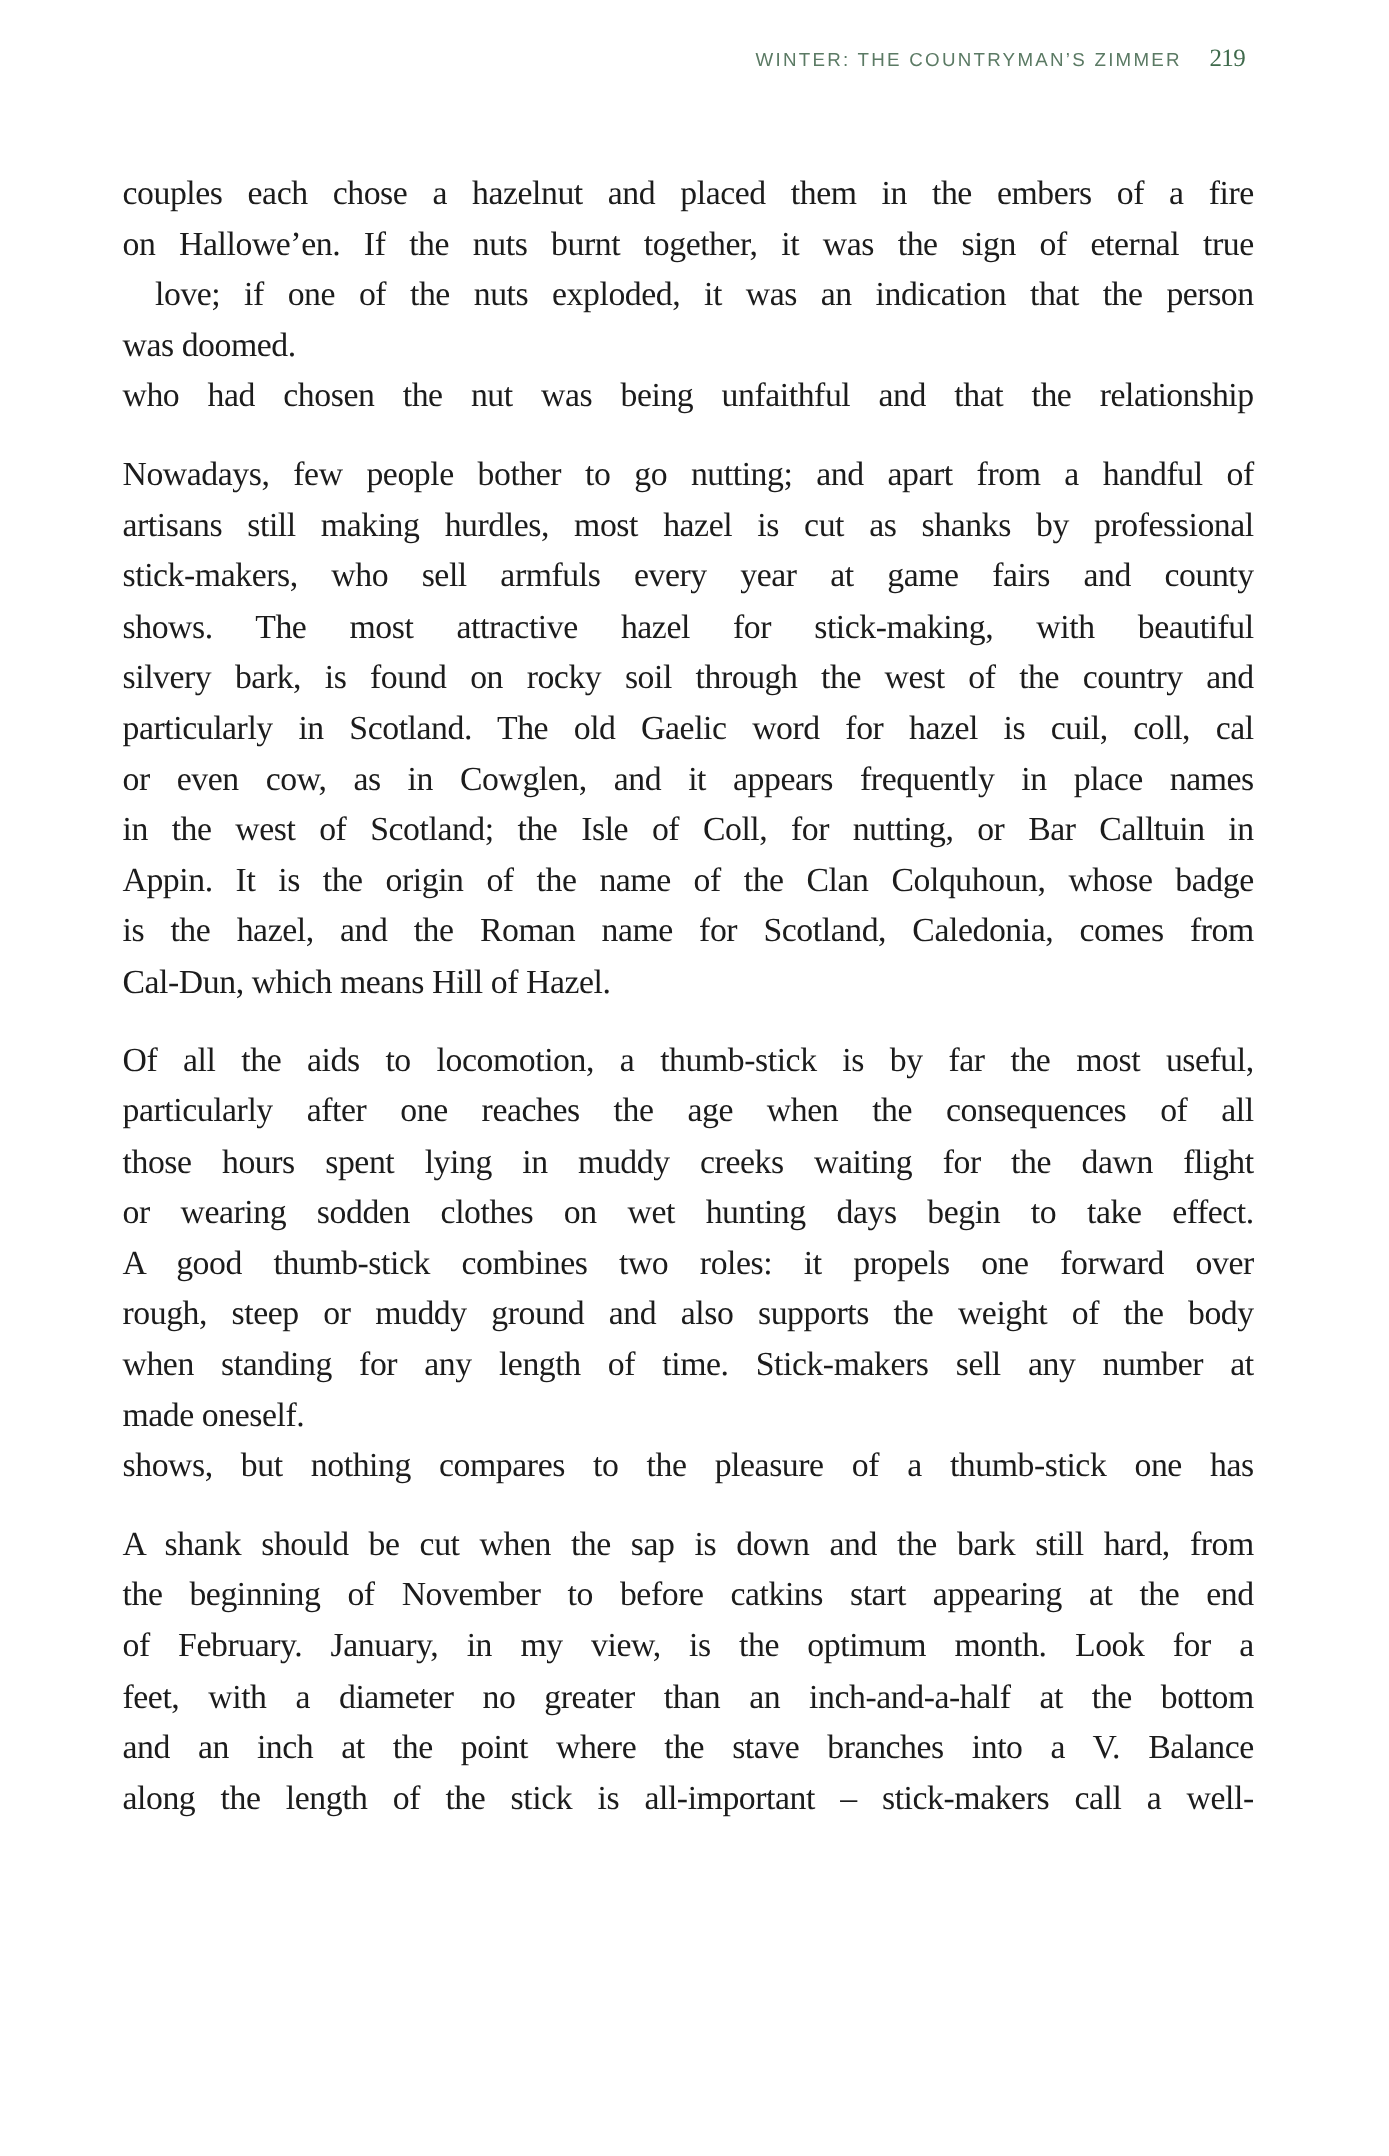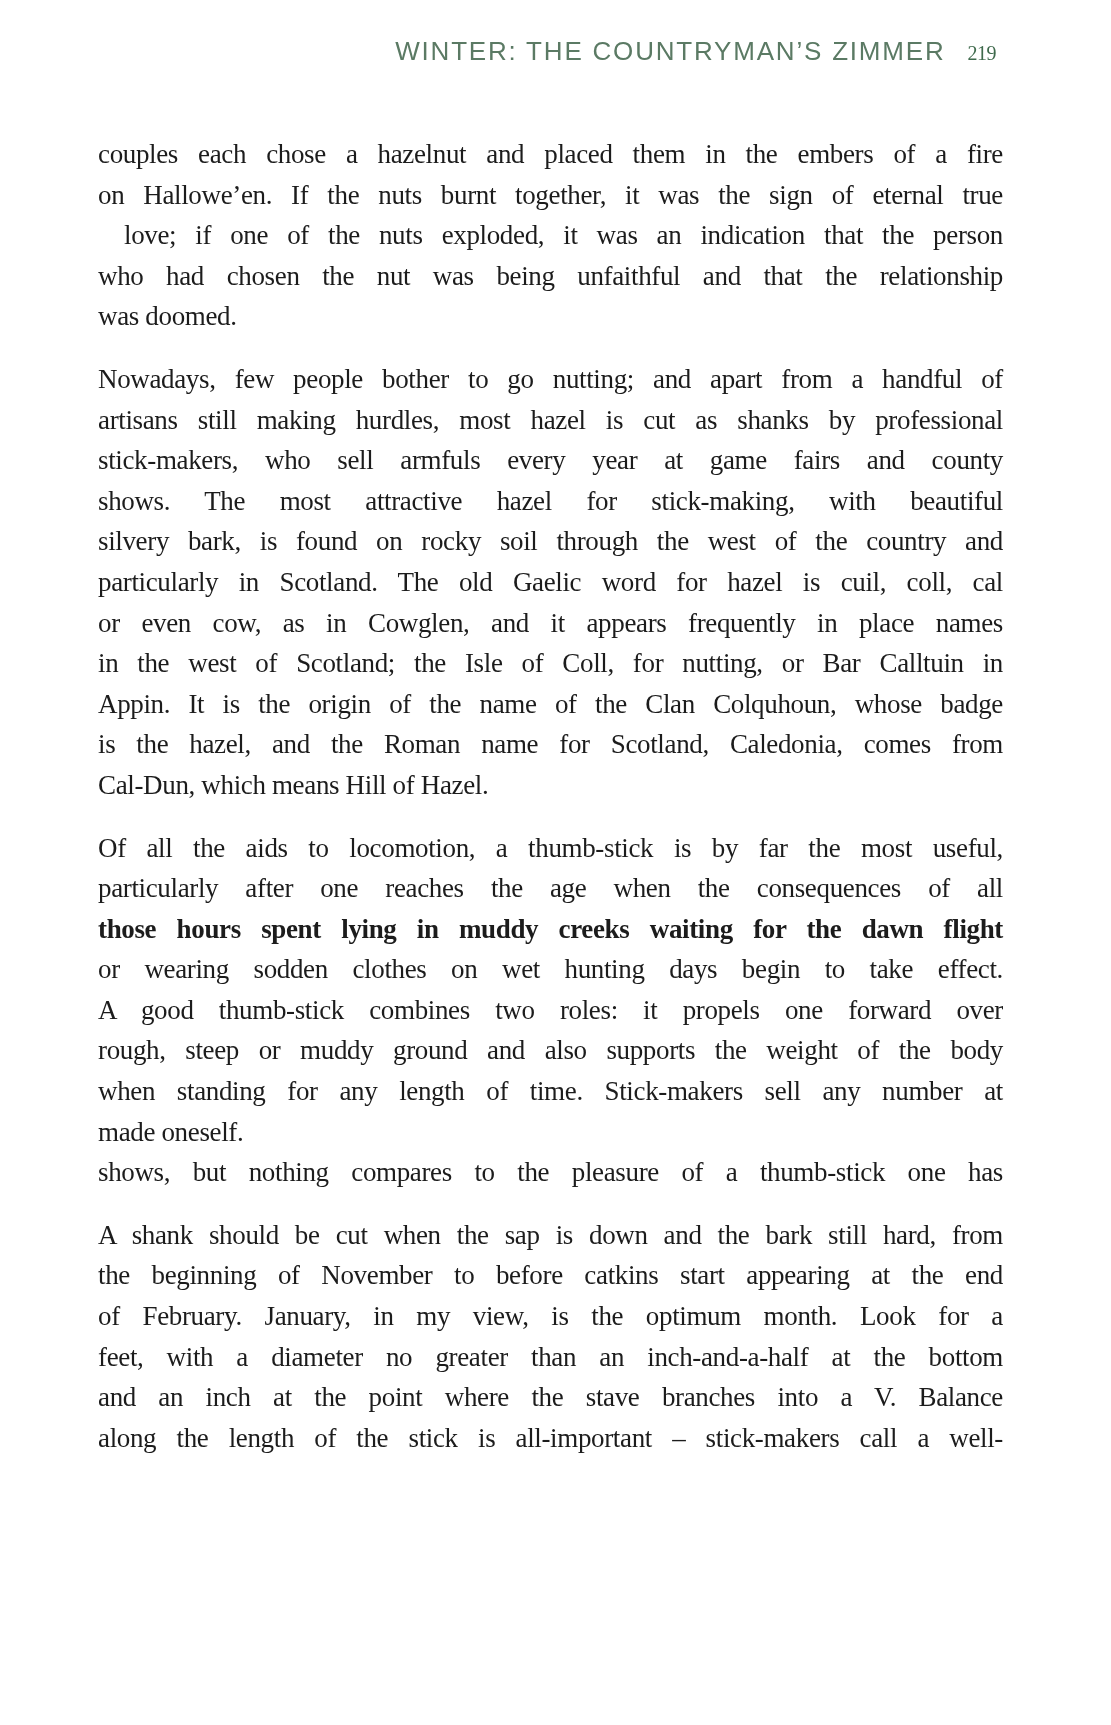--- a/index.html
+++ b/index.html
@@ -16,21 +16,21 @@
     .running-head {
       position: absolute;
       top: 36px;
       right: 115px;
       display: flex;
       align-items: baseline;
       gap: 22px;
     }
     .running-title {
       font-family: "Liberation Sans", sans-serif;
-      font-size: 26px;
+      font-size: 15px;
       letter-spacing: 1.8px;
       color: #5b7a64;
       font-weight: normal;
     }
     .page-number {
       font-family: "Liberation Serif", serif;
       font-size: 20px;
       color: #3f6a4c;
       letter-spacing: -0.5px;
     }
@@ -60,40 +60,40 @@
 <div class="running-head">
   <span class="running-title">WINTER: THE COUNTRYMAN’S ZIMMER</span>
   <span class="page-number">219</span>
 </div>
 
 <div class="body-text">
   <p class="last-line-left">
       <span style="display: block; text-align-last: justify;">couples each chose a hazelnut and placed them in the embers of a fire</span>
       <span style="display: block; text-align-last: justify;">on Hallowe’en. If the nuts burnt together, it was the sign of eternal true</span>
       <span style="display: block; text-align-last: justify; margin-left: 26px;">love; if one of the nuts exploded, it was an indication that the person</span>
+      <span style="display: block; text-align-last: left;">was doomed.</span>
       <span style="display: block; text-align-last: justify;">who had chosen the nut was being unfaithful and that the relationship</span>
-      <span style="display: block; text-align-last: left;">was doomed.</span>
     </p>
   <p class="last-line-left">
       <span style="display: block; text-align-last: justify;">Nowadays, few people bother to go nutting; and apart from a handful of</span>
       <span style="display: block; text-align-last: justify;">artisans still making hurdles, most hazel is cut as shanks by professional</span>
       <span style="display: block; text-align-last: justify;">stick-makers, who sell armfuls every year at game fairs and county</span>
       <span style="display: block; text-align-last: justify;">shows. The most attractive hazel for stick-making, with beautiful</span>
       <span style="display: block; text-align-last: justify;">silvery bark, is found on rocky soil through the west of the country and</span>
       <span style="display: block; text-align-last: justify;">particularly in Scotland. The old Gaelic word for hazel is cuil, coll, cal</span>
       <span style="display: block; text-align-last: justify;">or even cow, as in Cowglen, and it appears frequently in place names</span>
       <span style="display: block; text-align-last: justify;">in the west of Scotland; the Isle of Coll, for nutting, or Bar Calltuin in</span>
       <span style="display: block; text-align-last: justify;">Appin. It is the origin of the name of the Clan Colquhoun, whose badge</span>
       <span style="display: block; text-align-last: justify;">is the hazel, and the Roman name for Scotland, Caledonia, comes from</span>
       <span style="display: block; text-align-last: left;">Cal-Dun, which means Hill of Hazel.</span>
     </p>
   <p class="last-line-left">
       <span style="display: block; text-align-last: justify;">Of all the aids to locomotion, a thumb-stick is by far the most useful,</span>
       <span style="display: block; text-align-last: justify;">particularly after one reaches the age when the consequences of all</span>
-      <span style="display: block; text-align-last: justify; font-weight: bold;">those hours spent lying in muddy creeks waiting for the dawn flight</span>
+      <span style="display: block; text-align-last: justify;">those hours spent lying in muddy creeks waiting for the dawn flight</span>
       <span style="display: block; text-align-last: justify;">or wearing sodden clothes on wet hunting days begin to take effect.</span>
       <span style="display: block; text-align-last: justify;">A good thumb-stick combines two roles: it propels one forward over</span>
       <span style="display: block; text-align-last: justify;">rough, steep or muddy ground and also supports the weight of the body</span>
       <span style="display: block; text-align-last: justify;">when standing for any length of time. Stick-makers sell any number at</span>
       <span style="display: block; text-align-last: left;">made oneself.</span>
       <span style="display: block; text-align-last: justify;">shows, but nothing compares to the pleasure of a thumb-stick one has</span>
     </p>
   <p>
       <span style="display: block; text-align-last: justify;">A shank should be cut when the sap is down and the bark still hard, from</span>
       <span style="display: block; text-align-last: justify;">the beginning of November to before catkins start appearing at the end</span>

